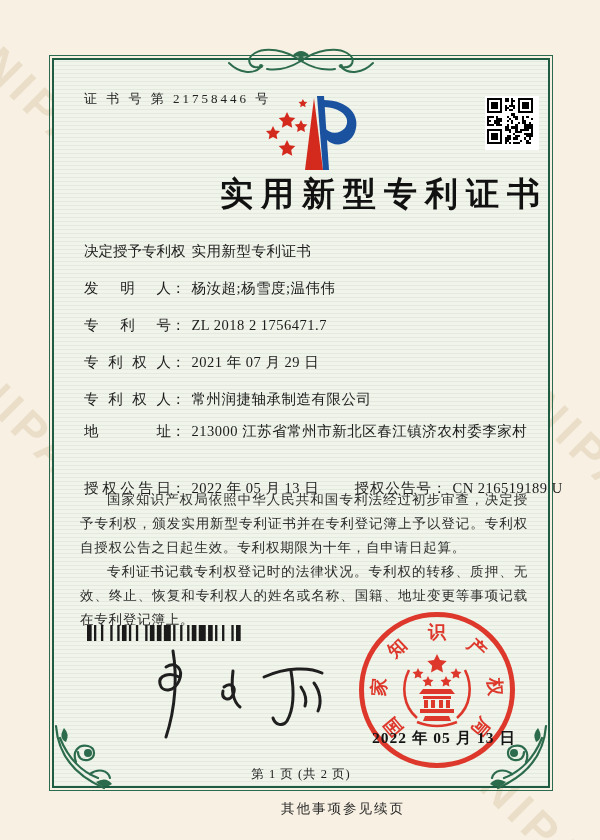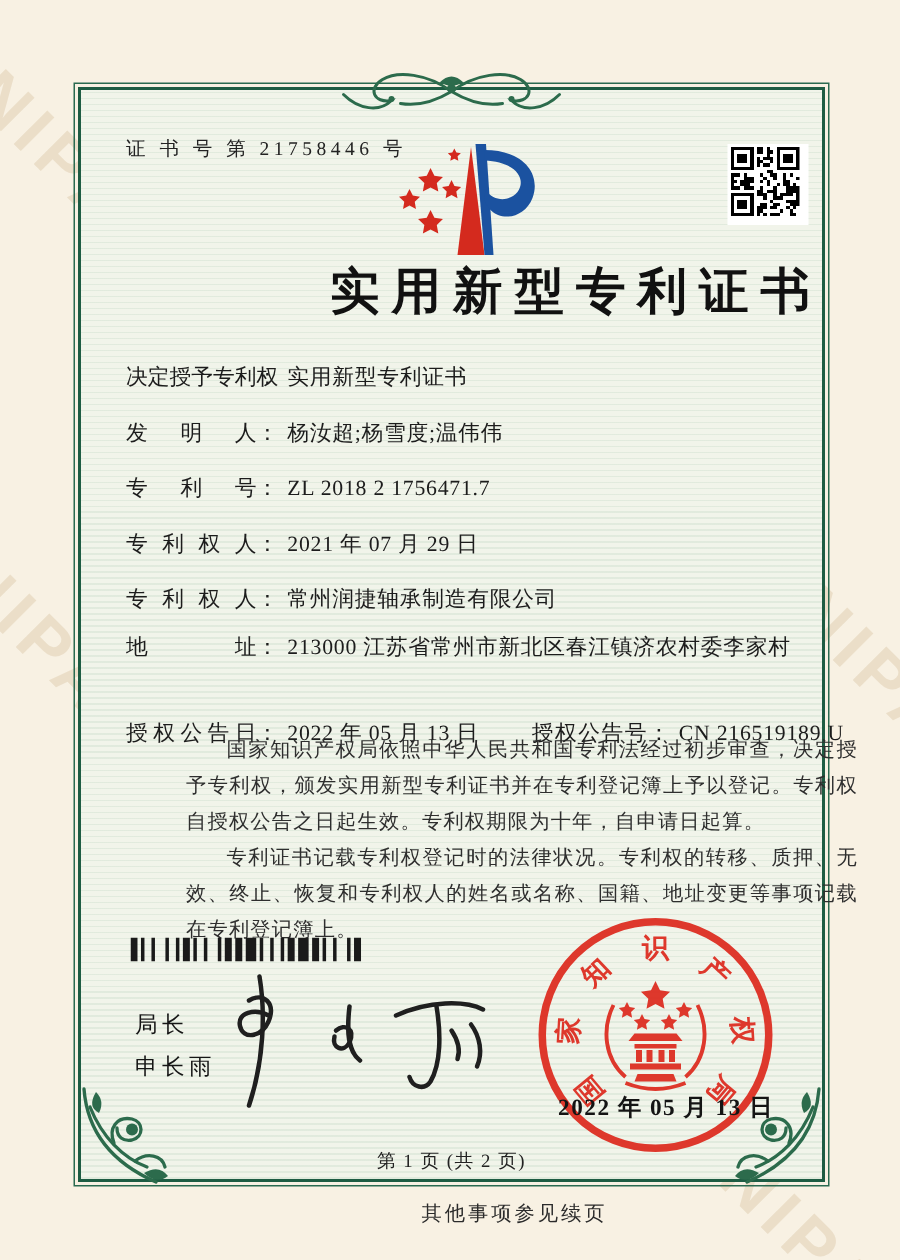--- a/index.html
+++ b/index.html
@@ -29,21 +29,21 @@
   .title{position:absolute;left:0;top:112px;width:100%;text-align:right;
     font-size:33px;font-weight:700;letter-spacing:8px;color:#111;}
   .fields{position:absolute;left:30px;top:182px;width:440px;font-size:14.5px;}
   .frow{position:absolute;left:0;white-space:nowrap;}
   .flabel{display:inline-block;width:6em;text-align:justify;text-align-last:justify;vertical-align:bottom;}
   .fcolon{display:inline-block;margin-right:6px;}
   .fvalue{letter-spacing:0.5px;}
   .fvalue-fixed{display:inline-block;width:163px;letter-spacing:0.5px;}
   .flabel2{display:inline-block;letter-spacing:1px;margin-top:15px;}
   .body-text{position:absolute;left:26px;top:428px;width:448px;
-    font-size:13.5px;line-height:1.78;color:#2e2e2e;letter-spacing:0.8px;text-align:justify;margin-left:44px;}
+    font-size:13.5px;line-height:1.78;color:#2e2e2e;letter-spacing:0.8px;text-align:justify;}
   .body-text p{margin:0;text-indent:2em;}
   .barcode{position:absolute;left:33px;top:565px;width:156px;height:16px;}
   .signer{position:absolute;left:36px;top:610px;font-family:"Liberation Sans",sans-serif;
     font-size:15px;color:#151515;letter-spacing:3px;line-height:1.85;}
   .signature{position:absolute;left:82px;top:585px;width:200px;height:100px;}
   .seal{position:absolute;left:305px;top:552px;width:156px;height:156px;opacity:0.93;}
   .seal-ring{position:absolute;inset:0;border:5px solid #dd2a1e;border-radius:50%;}
   .seal-arc span{position:absolute;font-weight:700;font-size:18px;color:#dd2a1e;
     font-family:"Liberation Serif",serif;}
   .seal-emblem{position:absolute;left:28px;top:28px;width:100px;height:100px;}
@@ -307,24 +307,20 @@
         <rect x="104.77611940298507" y="0" width="4.656716417910448" height="16" fill="#1a1a1a"></rect>
         <rect x="111.76119402985074" y="0" width="6.985074626865671" height="16" fill="#1a1a1a"></rect>
         <rect x="121.07462686567165" y="0" width="4.656716417910448" height="16" fill="#1a1a1a"></rect>
         <rect x="128.05970149253733" y="0" width="2.328358208955224" height="16" fill="#1a1a1a"></rect>
         <rect x="135.044776119403" y="0" width="2.328358208955224" height="16" fill="#1a1a1a"></rect>
         <rect x="144.3582089552239" y="0" width="2.328358208955224" height="16" fill="#1a1a1a"></rect>
         <rect x="149.01492537313433" y="0" width="4.656716417910448" height="16" fill="#1a1a1a"></rect>
       </svg>
   </div>
 
-  <div class="signer">
-    <div>局长</div>
-    <div>申长雨</div>
-  </div>
 
   <svg class="signature" viewBox="0 0 200 100">
     <g fill="none" stroke="#1f1f1f" stroke-width="3" stroke-linecap="round">
       <path d="M30,22 C40,16 48,24 43,36 C38,47 26,48 24,39 C22,30 34,27 43,32"></path>
       <path d="M37,6 C41,30 40,62 30,92"></path>
       <path d="M88,42 C94,37 101,41 97,50 C93,57 85,54 87,46"></path>
       <path d="M97,26 C95,43 96,56 104,62"></path>
       <path d="M128,32 C150,22 174,22 186,28"></path>
       <path d="M155,26 C158,44 158,64 151,76 C147,82 139,80 137,73"></path>
       <path d="M165,42 C169,48 171,55 169,61"></path>

